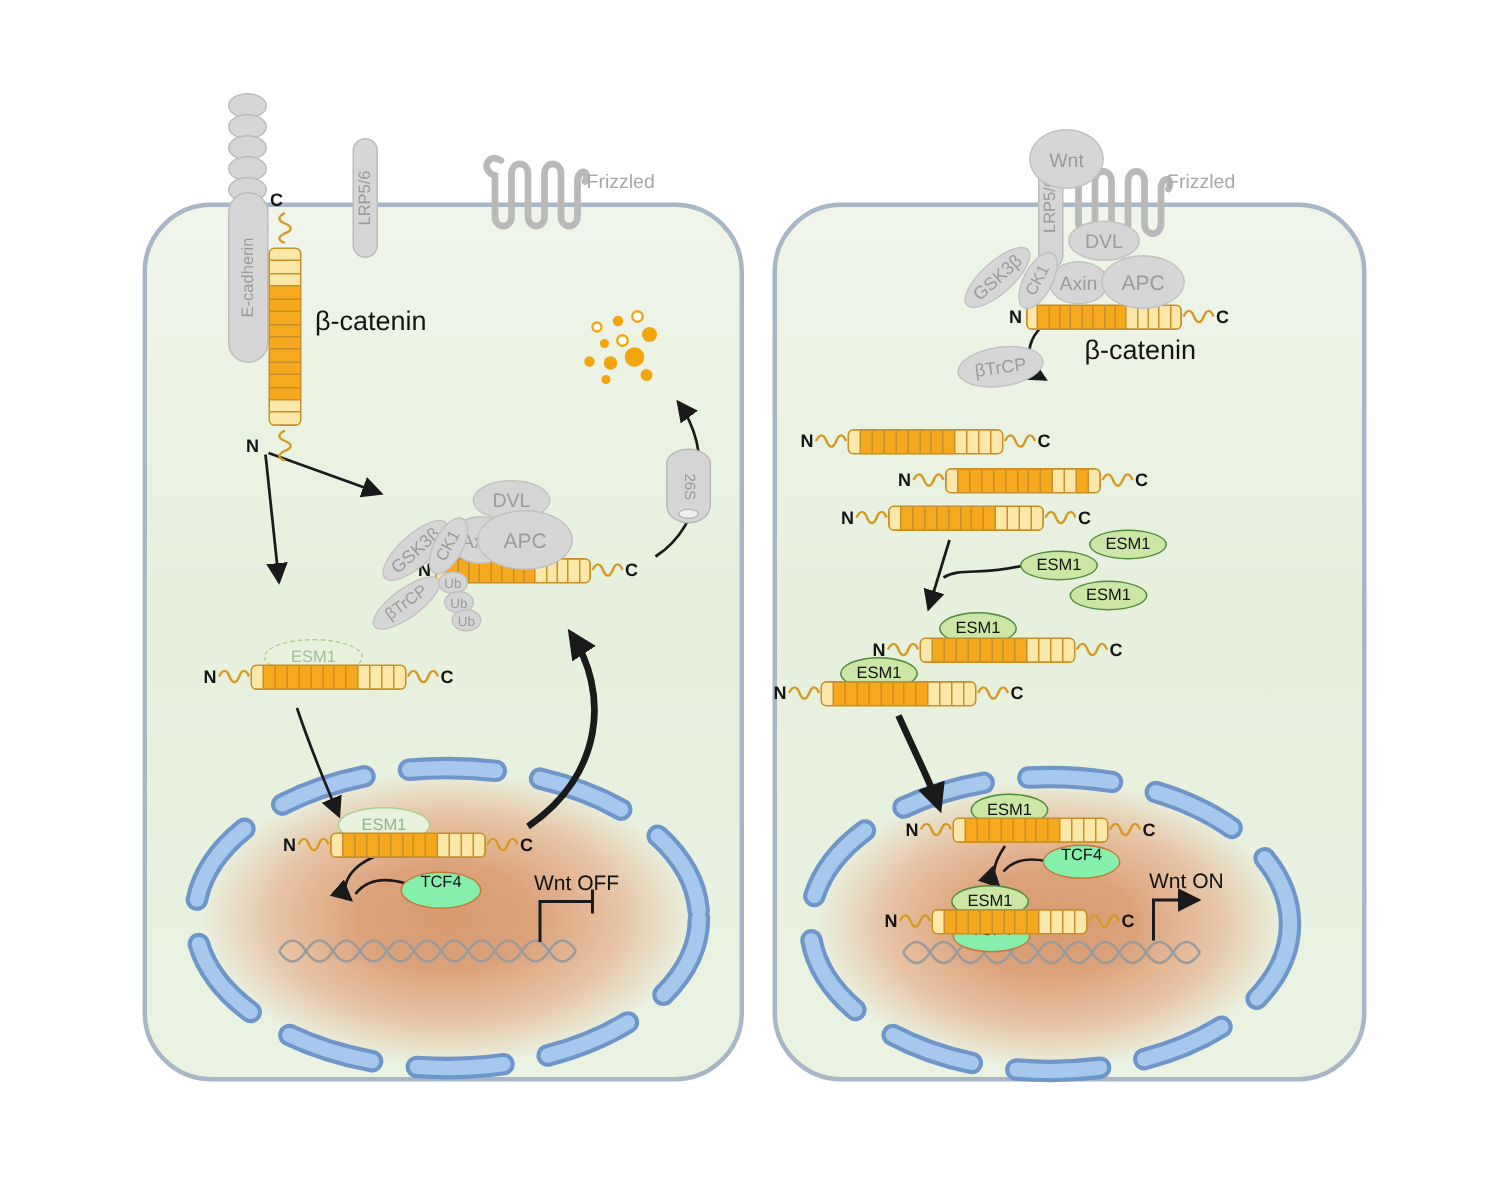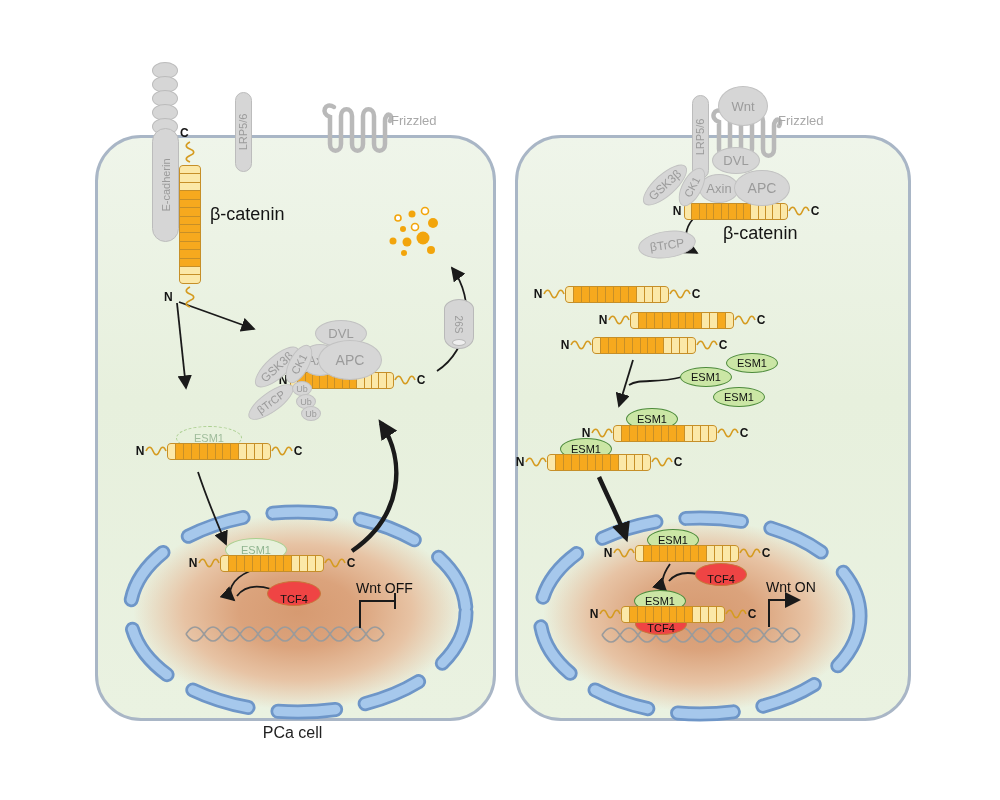--- a/index.html
+++ b/index.html
@@ -33,22 +33,22 @@
   i.p{background:#fbe8a8;}
   .brow{position:absolute;display:flex;align-items:center;height:18px;z-index:6;}
   .term{font-size:12px;font-weight:700;color:#141414;width:10px;text-align:center;line-height:1;}
   svg.tail{width:22px;height:12px;flex:0 0 auto;}
   svg.vtail{position:absolute;width:12px;height:22px;z-index:6;}
   
   .eoval{position:absolute;background:#cbe6a5;border:1.6px solid #4e8b3d;border-radius:50%;
          display:flex;align-items:center;justify-content:center;font-size:11px;color:#111;z-index:6;box-sizing:border-box;}
   .eoval.under{z-index:5;}
   .eoval.faded{background:#e7f1dc;border:1.4px dashed #aacf8f;color:#9fbc9b;z-index:5;}
-  .toval{position:absolute;background:#ef4444;border:1.6px solid #c8763a;border-radius:50%;
-         display:flex;align-items:flex-end;justify-content:center;font-size:11px;color:#111;z-index:6;box-sizing:border-box;}
+  .toval{position:absolute;background:#86efac;border:1.6px solid #c8763a;border-radius:50%;
+         display:flex;align-items:flex-start;justify-content:center;font-size:11px;color:#111;z-index:6;box-sizing:border-box;}
   .toval.under{z-index:5;}
   
   .lbl{position:absolute;color:#141414;font-size:18px;z-index:8;white-space:nowrap;}
   .lblgray{position:absolute;color:#a8a8a8;font-size:13px;z-index:8;white-space:nowrap;}
   .title{position:absolute;text-align:center;font-size:16px;color:#222;z-index:8;}
   .state{position:absolute;color:#111;font-size:14px;font-weight:500;z-index:8;white-space:nowrap;}
   svg#lines{position:absolute;left:0;top:0;z-index:5;}
 </style>
 </head>
 <body>
@@ -285,23 +285,22 @@
     <svg class="tail" viewBox="0 0 22 12">
         <path d="M1,6 C3.5,1 6,1 8,6 C10,11 12.5,11 14.5,6 C16.5,1 19,1 21,6" fill="none" stroke="#d59b20" stroke-width="1.6"></path>
       </svg>
     <span class="term">C</span>
   </div>
   <div class="toval" style="left:267px;top:581px;width:54px;height:25px;">
       <span>TCF4</span>
     </div>
   <div class="state" style="left:356px;top:580px;">Wnt OFF</div>
 
-  <div class="title" style="left:95px;top:724px;width:395px;">PCa cell</div>
-
-  <div class="gov" style="left:718px;top:86px;width:50px;height:40px;font-size:13px;z-index:7;">
+
+  <div class="gov" style="left:686px;top:86px;width:50px;height:40px;font-size:13px;z-index:7;">
       <span>Wnt</span>
     </div>
   <div class="capsule" style="left:692px;top:95px;width:17px;height:84px;z-index:6;">
     <span>LRP5/6</span>
   </div>
   <div class="lblgray" style="left:778px;top:113px;">Frizzled</div>
 
   <div class="gov" style="left:712px;top:147px;width:48px;height:27px;font-size:13px;">
       <span>DVL</span>
     </div>

